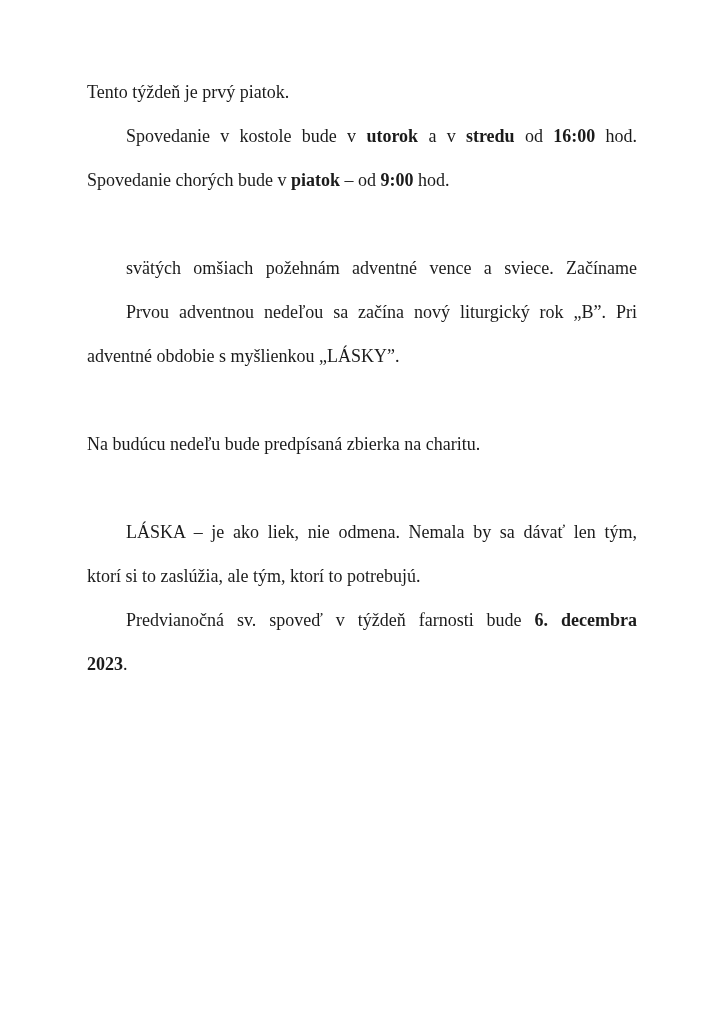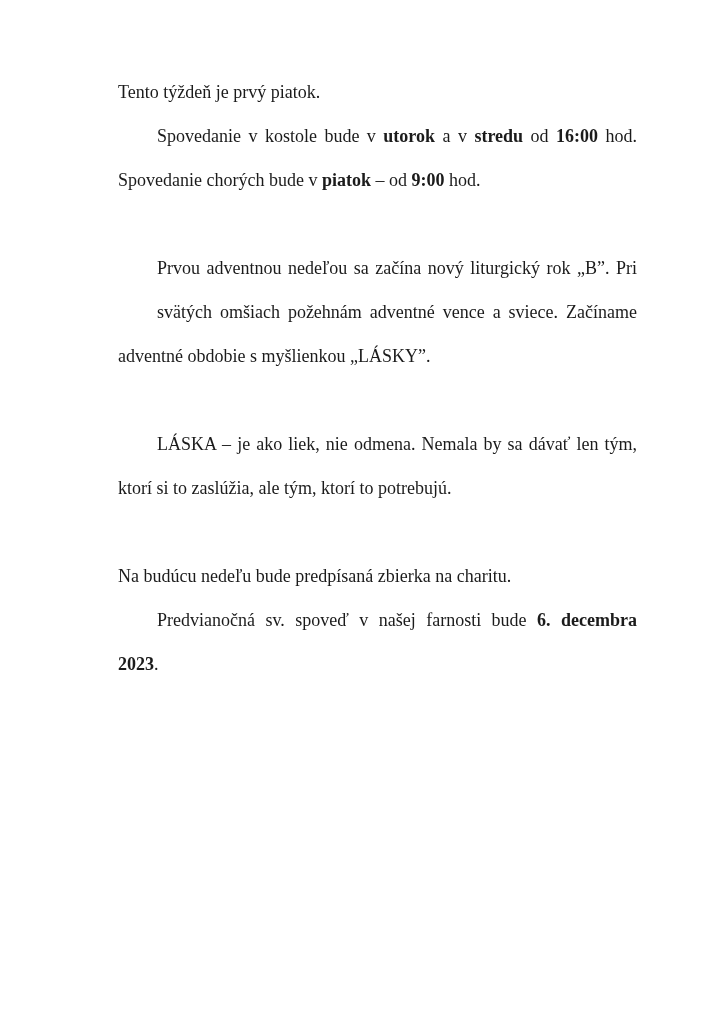--- a/index.html
+++ b/index.html
@@ -6,21 +6,21 @@
     margin: 0;
     padding: 0;
     background: #ffffff;
   }
   .page {
     position: relative;
     width: 724px;
     height: 1024px;
     background: #ffffff;
     box-sizing: border-box;
-    padding: 70px 87px 0 118px;
+    padding: 70px 87px 0 87px;
     font-family: "Liberation Serif", "DejaVu Serif", serif;
     font-size: 18px;
     line-height: 44px;
     color: #1b1b1b;
     overflow: hidden;
   }
   .para { margin: 0; }
   .para.gap { margin-top: 44px; }
   .line {
     margin: 0;
@@ -46,33 +46,33 @@
 
     <div class="para">
       <p class="line j"><span>Spovedanie v kostole bude v </span><span class="b">utorok</span><span> a v </span><span class="b">stredu</span><span> od </span><span class="b">16:00</span><span> hod.</span></p>
     </div>
 
     <div class="para">
       <p class="line"><span>Spovedanie chorých bude v </span><span class="b">piatok</span><span> – od </span><span class="b">9:00</span><span> hod.</span></p>
     </div>
 
     <div class="para gap">
+      <p class="line j"><span>svätých omšiach požehnám adventné vence a sviece. Začíname</span></p>
       <p class="line j"><span>Prvou adventnou nedeľou sa začína nový liturgický rok „B”. Pri</span></p>
-      <p class="line j"><span>svätých omšiach požehnám adventné vence a sviece. Začíname</span></p>
       <p class="line"><span>adventné obdobie s myšlienkou „LÁSKY”.</span></p>
+    </div>
+
+    <div class="para gap">
+      <p class="line"><span>Na budúcu nedeľu bude predpísaná zbierka na charitu.</span></p>
     </div>
 
     <div class="para gap">
       <p class="line j"><span>LÁSKA – je ako liek, nie odmena. Nemala by sa dávať len tým,</span></p>
       <p class="line"><span>ktorí si to zaslúžia, ale tým, ktorí to potrebujú.</span></p>
     </div>
 
-    <div class="para gap">
-      <p class="line"><span>Na budúcu nedeľu bude predpísaná zbierka na charitu.</span></p>
-    </div>
-
     <div class="para">
-      <p class="line j"><span>Predvianočná sv. spoveď v našej farnosti bude </span><span class="b">6. decembra</span></p>
+      <p class="line j"><span>Predvianočná sv. spoveď v týždeň farnosti bude </span><span class="b">6. decembra</span></p>
       <p class="line"><span class="b">2023</span><span>.</span></p>
     </div>
 
   </div>
 </div>
 
 </body></html>

